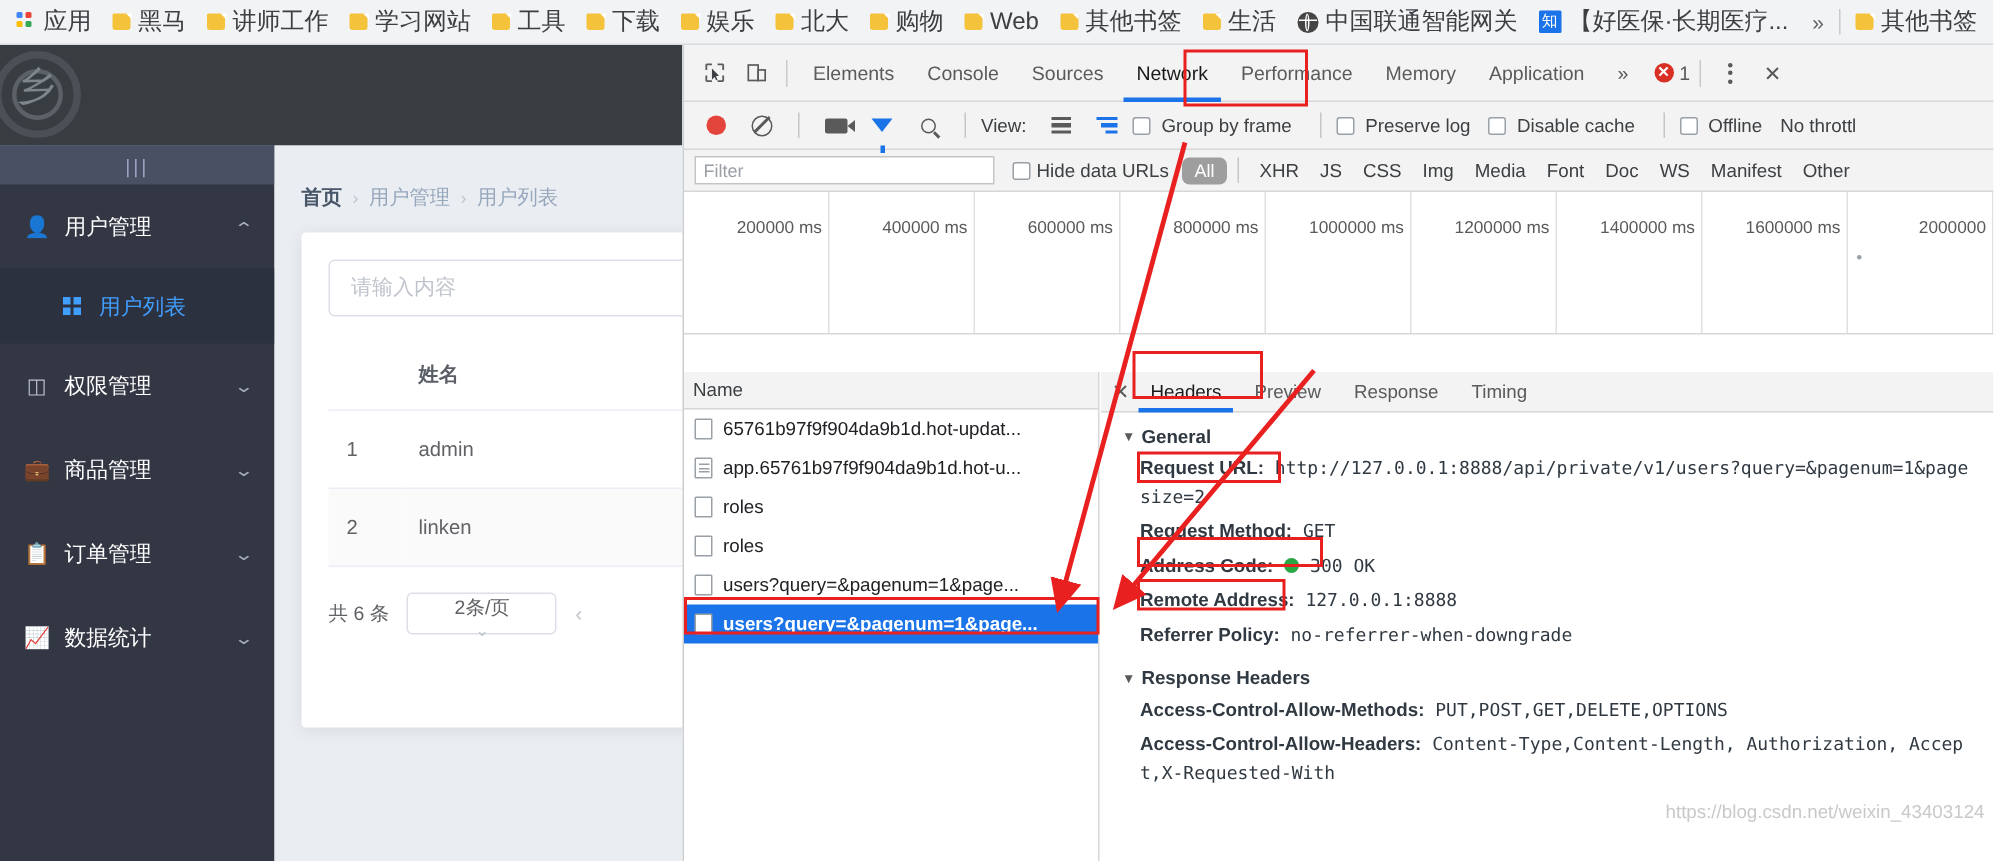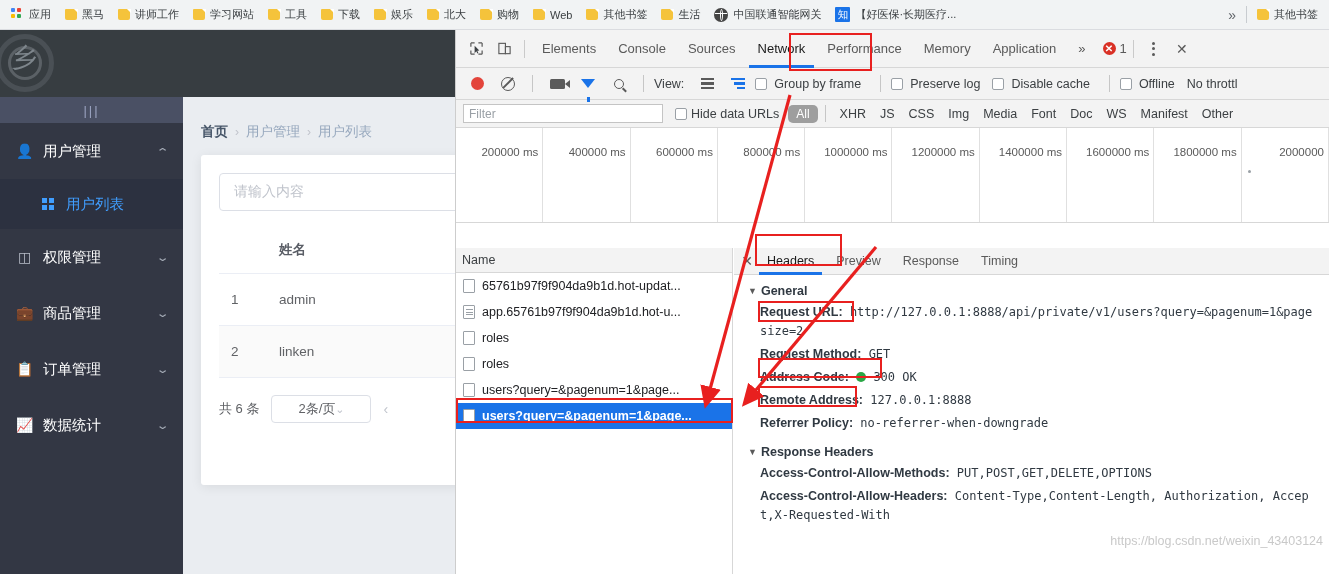--- a/index.html
+++ b/index.html
@@ -16,21 +16,21 @@
   .bookmark-bar {
     position: absolute; left: 0; top: 0; width: 1329px; height: 30px;
     background: #f1f3f4;
     border-bottom: 1px solid #dadce0;
     display: flex; align-items: center;
     padding: 0 4px;
     font-size: 12.5px; color: #3c4043;
     white-space: nowrap; overflow: hidden;
   }
   .bm-item { display: flex; align-items: center; gap: 5px; padding: 3px 7px; border-radius: 4px; cursor: default; }
-  .bm-item .lbl { font-size: 11px; color: #3c4043; }
+  .bm-item .lbl { font-size: 16px; color: #3c4043; }
   .folder-ico {
     width: 12px; height: 11px; background: #f5c33b;
     border-radius: 1px 2px 2px 2px; position: relative; flex: none;
   }
   .folder-ico::after {
     content: ""; position: absolute; right: -0.5px; top: -0.5px;
     border-left: 4px solid transparent; border-top: 4px solid #fff;
   }
   .apps-ico { width: 13px; height: 13px; flex: none; position: relative; }
   .apps-ico i {
@@ -135,22 +135,22 @@
     text-align: left; font-weight: bold; color: #5a5e66; padding: 14px 12px;
     border-bottom: 1px solid #ebeef5; font-size: 13.5px; height: 46px;
   }
   .data-table td {
     padding: 14px 12px; color: #606266; border-bottom: 1px solid #ebeef5; height: 52px;
   }
   .data-table tr.alt td { background: #fafafa; }
   .pagination { display: flex; align-items: center; gap: 12px; margin-top: 17px; font-size: 13px; color: #606266; }
   .pg-select {
     width: 100px; height: 28px; border: 1px solid #dcdfe6; border-radius: 4px;
-    display: flex; align-items: center; justify-content: center; padding: 0 8px;
-    color: #606266; font-size: 13px;
+    display: flex; align-items: center; justify-content: space-between; padding: 0 8px;
+    color: #606266; font-size: 13px; flex-direction: column;
   }
   .pg-select .cv { color: #c0c4cc; font-size: 11px; }
   .pg-arrow { color: #c0c4cc; font-size: 14px; }
 
   
   .devtools {
     position: absolute; left: 455px; top: 30px; width: 874px; height: 544px;
     background: #fff; border-left: 1px solid #cdcdcd;
     font-size: 12px; color: #303942;
   }
@@ -594,23 +594,20 @@
         <div class="ov-cell">
             <span>1200000 ms</span>
           </div>
         <div class="ov-cell">
             <span>1400000 ms</span>
           </div>
         <div class="ov-cell">
             <span>1600000 ms</span>
           </div>
         <div class="ov-cell">
-            <span>1800000 ms</span>
-          </div>
-        <div class="ov-cell">
           <span>2000000</span>
           <span class="ov-dot" style="left:6px;top:42px"></span>
         </div>
       </div>
     </div>
 
     <div class="dt-body">
 
       <div class="req-list">
         <div class="req-head">Name</div>

